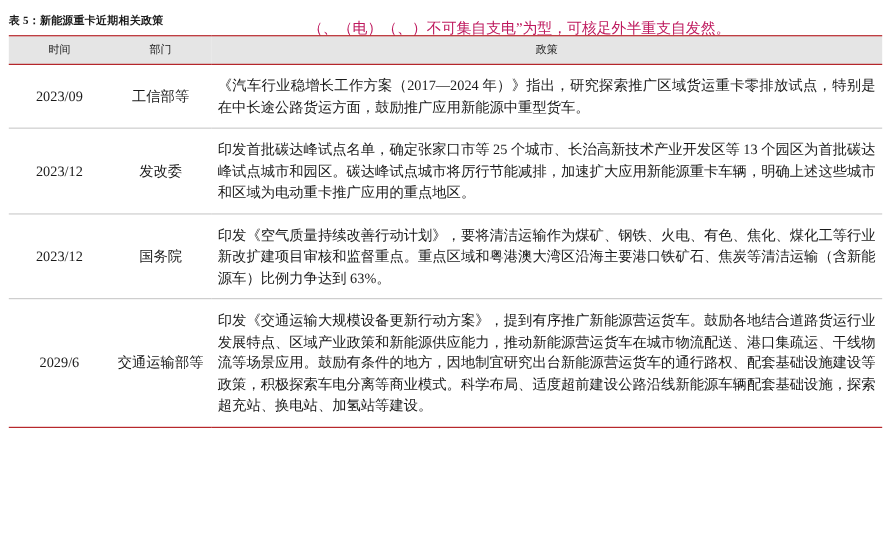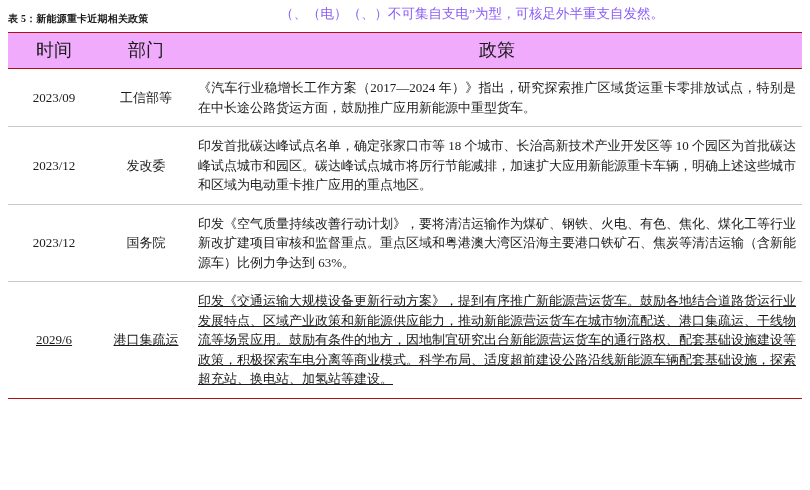--- a/index.html
+++ b/index.html
@@ -15,26 +15,26 @@
     overflow: hidden;
   }
   .page {
     position: relative;
     width: 810px;
     height: 490px;
     box-sizing: border-box;
   }
   .top-fragment {
     position: absolute;
-    top: 6px;
+    top: 18px;
     left: 280px;
     right: 8px;
     font-size: 13.5px;
     line-height: 16px;
-    color: #8b5cf6;
+    color: #be185d;
     white-space: nowrap;
     overflow: hidden;
     text-align: left;
   }
   .caption {
     position: absolute;
     top: 12px;
     left: 8px;
     font-size: 10px;
     font-weight: bold;
@@ -47,39 +47,38 @@
     left: 8px;
     width: 794px;
     border-collapse: collapse;
     table-layout: fixed;
   }
   table.policy col.c-time { width: 92px; }
   table.policy col.c-dept { width: 92px; }
   table.policy col.c-pol  { width: 610px; }
 
   table.policy thead th {
-    font-size: 18px;
+    font-size: 10px;
     font-weight: normal;
     text-align: center;
     padding: 5px 4px 6px 4px;
     border-top: 1.6px solid #b01116;
     border-bottom: 0.9px solid #b01116;
-    background: #f0abfc;
+    background: #e5e5e5;
     color: #1a1a1a;
   }
   table.policy tbody td {
     font-size: 13px;
     vertical-align: middle;
     border-bottom: 0.8px solid #c9c9c9;
     padding: 9px 6px;
     color: #1a1a1a;
   }
   table.policy tbody tr:last-child td {
     border-bottom: 1.3px solid #b01116;
-    text-decoration: underline;
   }
   td.time, td.dept {
     text-align: center;
     white-space: normal;
     line-height: 17px;
   }
   td.policy-text {
     text-align: justify;
     text-justify: inter-ideograph;
     line-height: 19.5px;
@@ -111,28 +110,28 @@
     </thead>
     <tbody>
       <tr>
         <td class="time">2023/09</td>
         <td class="dept">工信部等</td>
         <td class="policy-text">《汽车行业稳增长工作方案（2017—2024 年）》指出，研究探索推广区域货运重卡零排放试点，特别是在中长途公路货运方面，鼓励推广应用新能源中重型货车。</td>
       </tr>
       <tr>
         <td class="time">2023/12</td>
         <td class="dept">发改委</td>
-        <td class="policy-text">印发首批碳达峰试点名单，确定张家口市等 18 个城市、长治高新技术产业开发区等 10 个园区为首批碳达峰试点城市和园区。碳达峰试点城市将厉行节能减排，加速扩大应用新能源重卡车辆，明确上述这些城市和区域为电动重卡推广应用的重点地区。</td>
+        <td class="policy-text">印发首批碳达峰试点名单，确定张家口市等 25 个城市、长治高新技术产业开发区等 13 个园区为首批碳达峰试点城市和园区。碳达峰试点城市将厉行节能减排，加速扩大应用新能源重卡车辆，明确上述这些城市和区域为电动重卡推广应用的重点地区。</td>
       </tr>
       <tr>
         <td class="time">2023/12</td>
         <td class="dept">国务院</td>
         <td class="policy-text">印发《空气质量持续改善行动计划》，要将清洁运输作为煤矿、钢铁、火电、有色、焦化、煤化工等行业新改扩建项目审核和监督重点。重点区域和粤港澳大湾区沿海主要港口铁矿石、焦炭等清洁运输（含新能源车）比例力争达到 63%。</td>
       </tr>
       <tr>
         <td class="time">2029/6</td>
-        <td class="dept">港口集疏运</td>
+        <td class="dept">交通运输部等</td>
         <td class="policy-text">印发《交通运输大规模设备更新行动方案》，提到有序推广新能源营运货车。鼓励各地结合道路货运行业发展特点、区域产业政策和新能源供应能力，推动新能源营运货车在城市物流配送、港口集疏运、干线物流等场景应用。鼓励有条件的地方，因地制宜研究出台新能源营运货车的通行路权、配套基础设施建设等政策，积极探索车电分离等商业模式。科学布局、适度超前建设公路沿线新能源车辆配套基础设施，探索超充站、换电站、加氢站等建设。</td>
       </tr>
     </tbody>
   </table>
 
 </div>
 
 </body></html>

